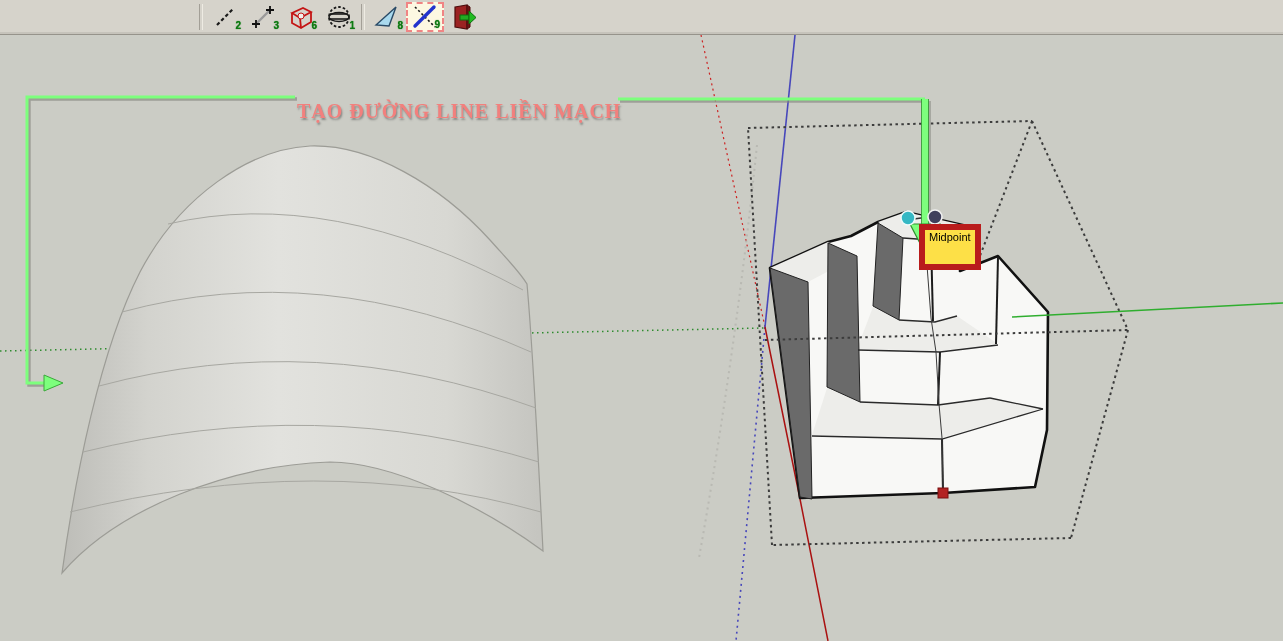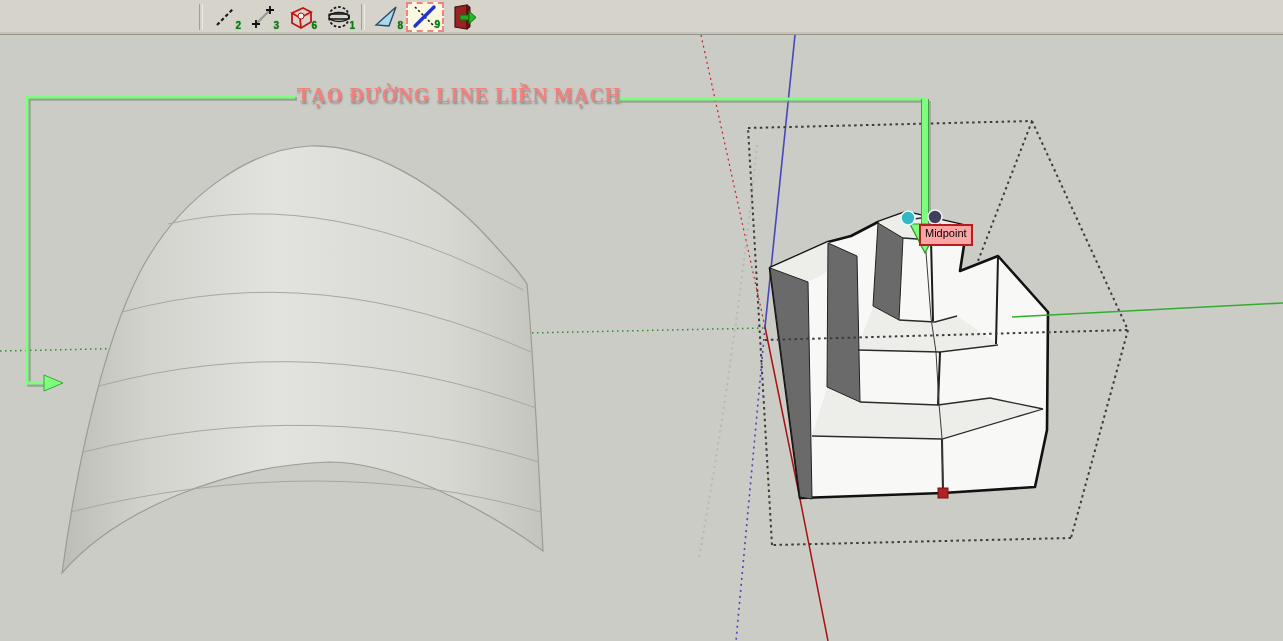--- a/index.html
+++ b/index.html
@@ -27,34 +27,34 @@
     border:2px dashed #f08484;
   }
   .tb-badge{
     position:absolute;right:2px;bottom:0px;
     font-size:10px;font-weight:bold;color:#0e7a12;
     font-family:"Liberation Sans",sans-serif;line-height:10px;
     text-shadow:0 0 1px #0e7a12;
   }
   
   .anno-title{
-    position:absolute;left:297px;top:84px;width:322px;
+    position:absolute;left:297px;top:100px;width:322px;
     text-align:right;
     font-family:"Liberation Serif", serif;
     font-weight:bold;font-size:20px;letter-spacing:1px;
     color:#f2807d;
     text-shadow:1px 2px 2px rgba(80,80,80,0.55);
     z-index:20;white-space:nowrap;
   }
   
   .tooltip{
     position:absolute;left:919px;top:224px;
-    background:#fca5a5;border:2px solid #b91c1c;
+    background:#fde047;border:6px solid #b91c1c;
     font-family:"Liberation Sans",sans-serif;font-size:11px;color:#000;
-    padding:1px 4px 4px 4px;line-height:13px;
+    padding:1px 4px 20px 4px;line-height:13px;
     z-index:25;
   }
   .canvas-wrap{position:absolute;left:0;top:0;width:1283px;height:641px;z-index:5;}
 </style>
 </head>
 <body>
 
 <div class="canvas-wrap">
 <svg width="1283" height="641" viewBox="0 0 1283 641">
   <defs>

